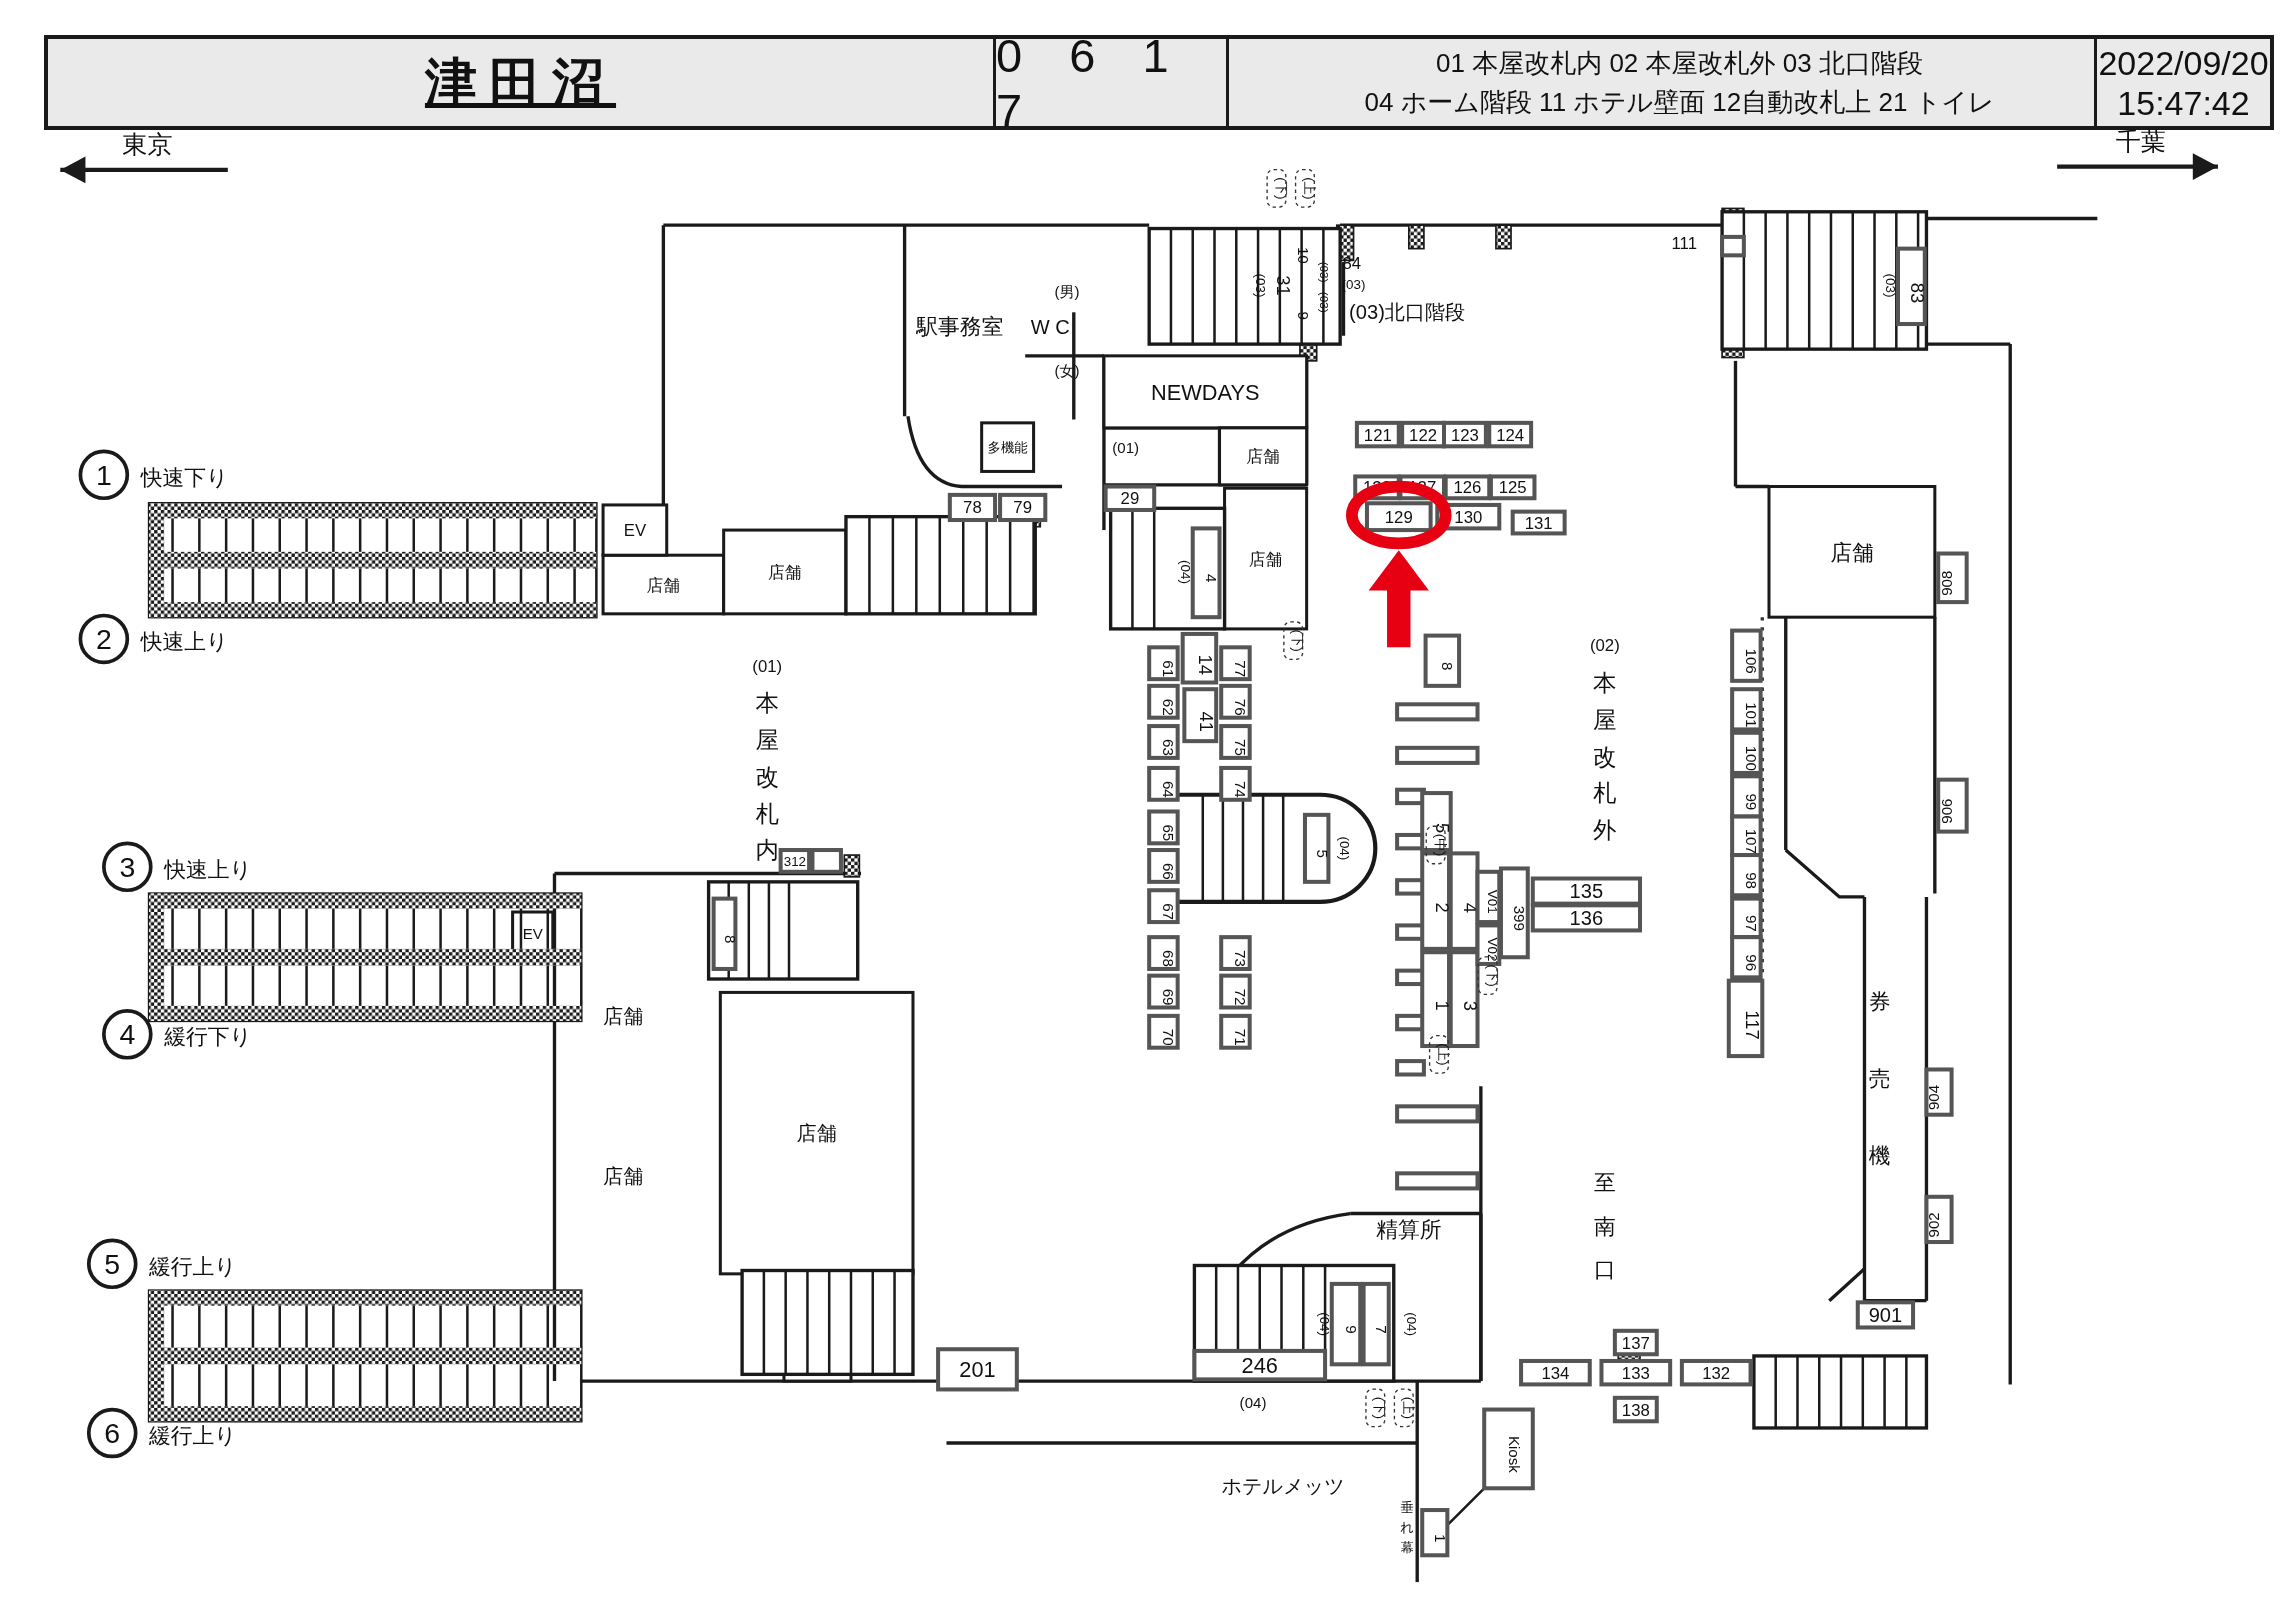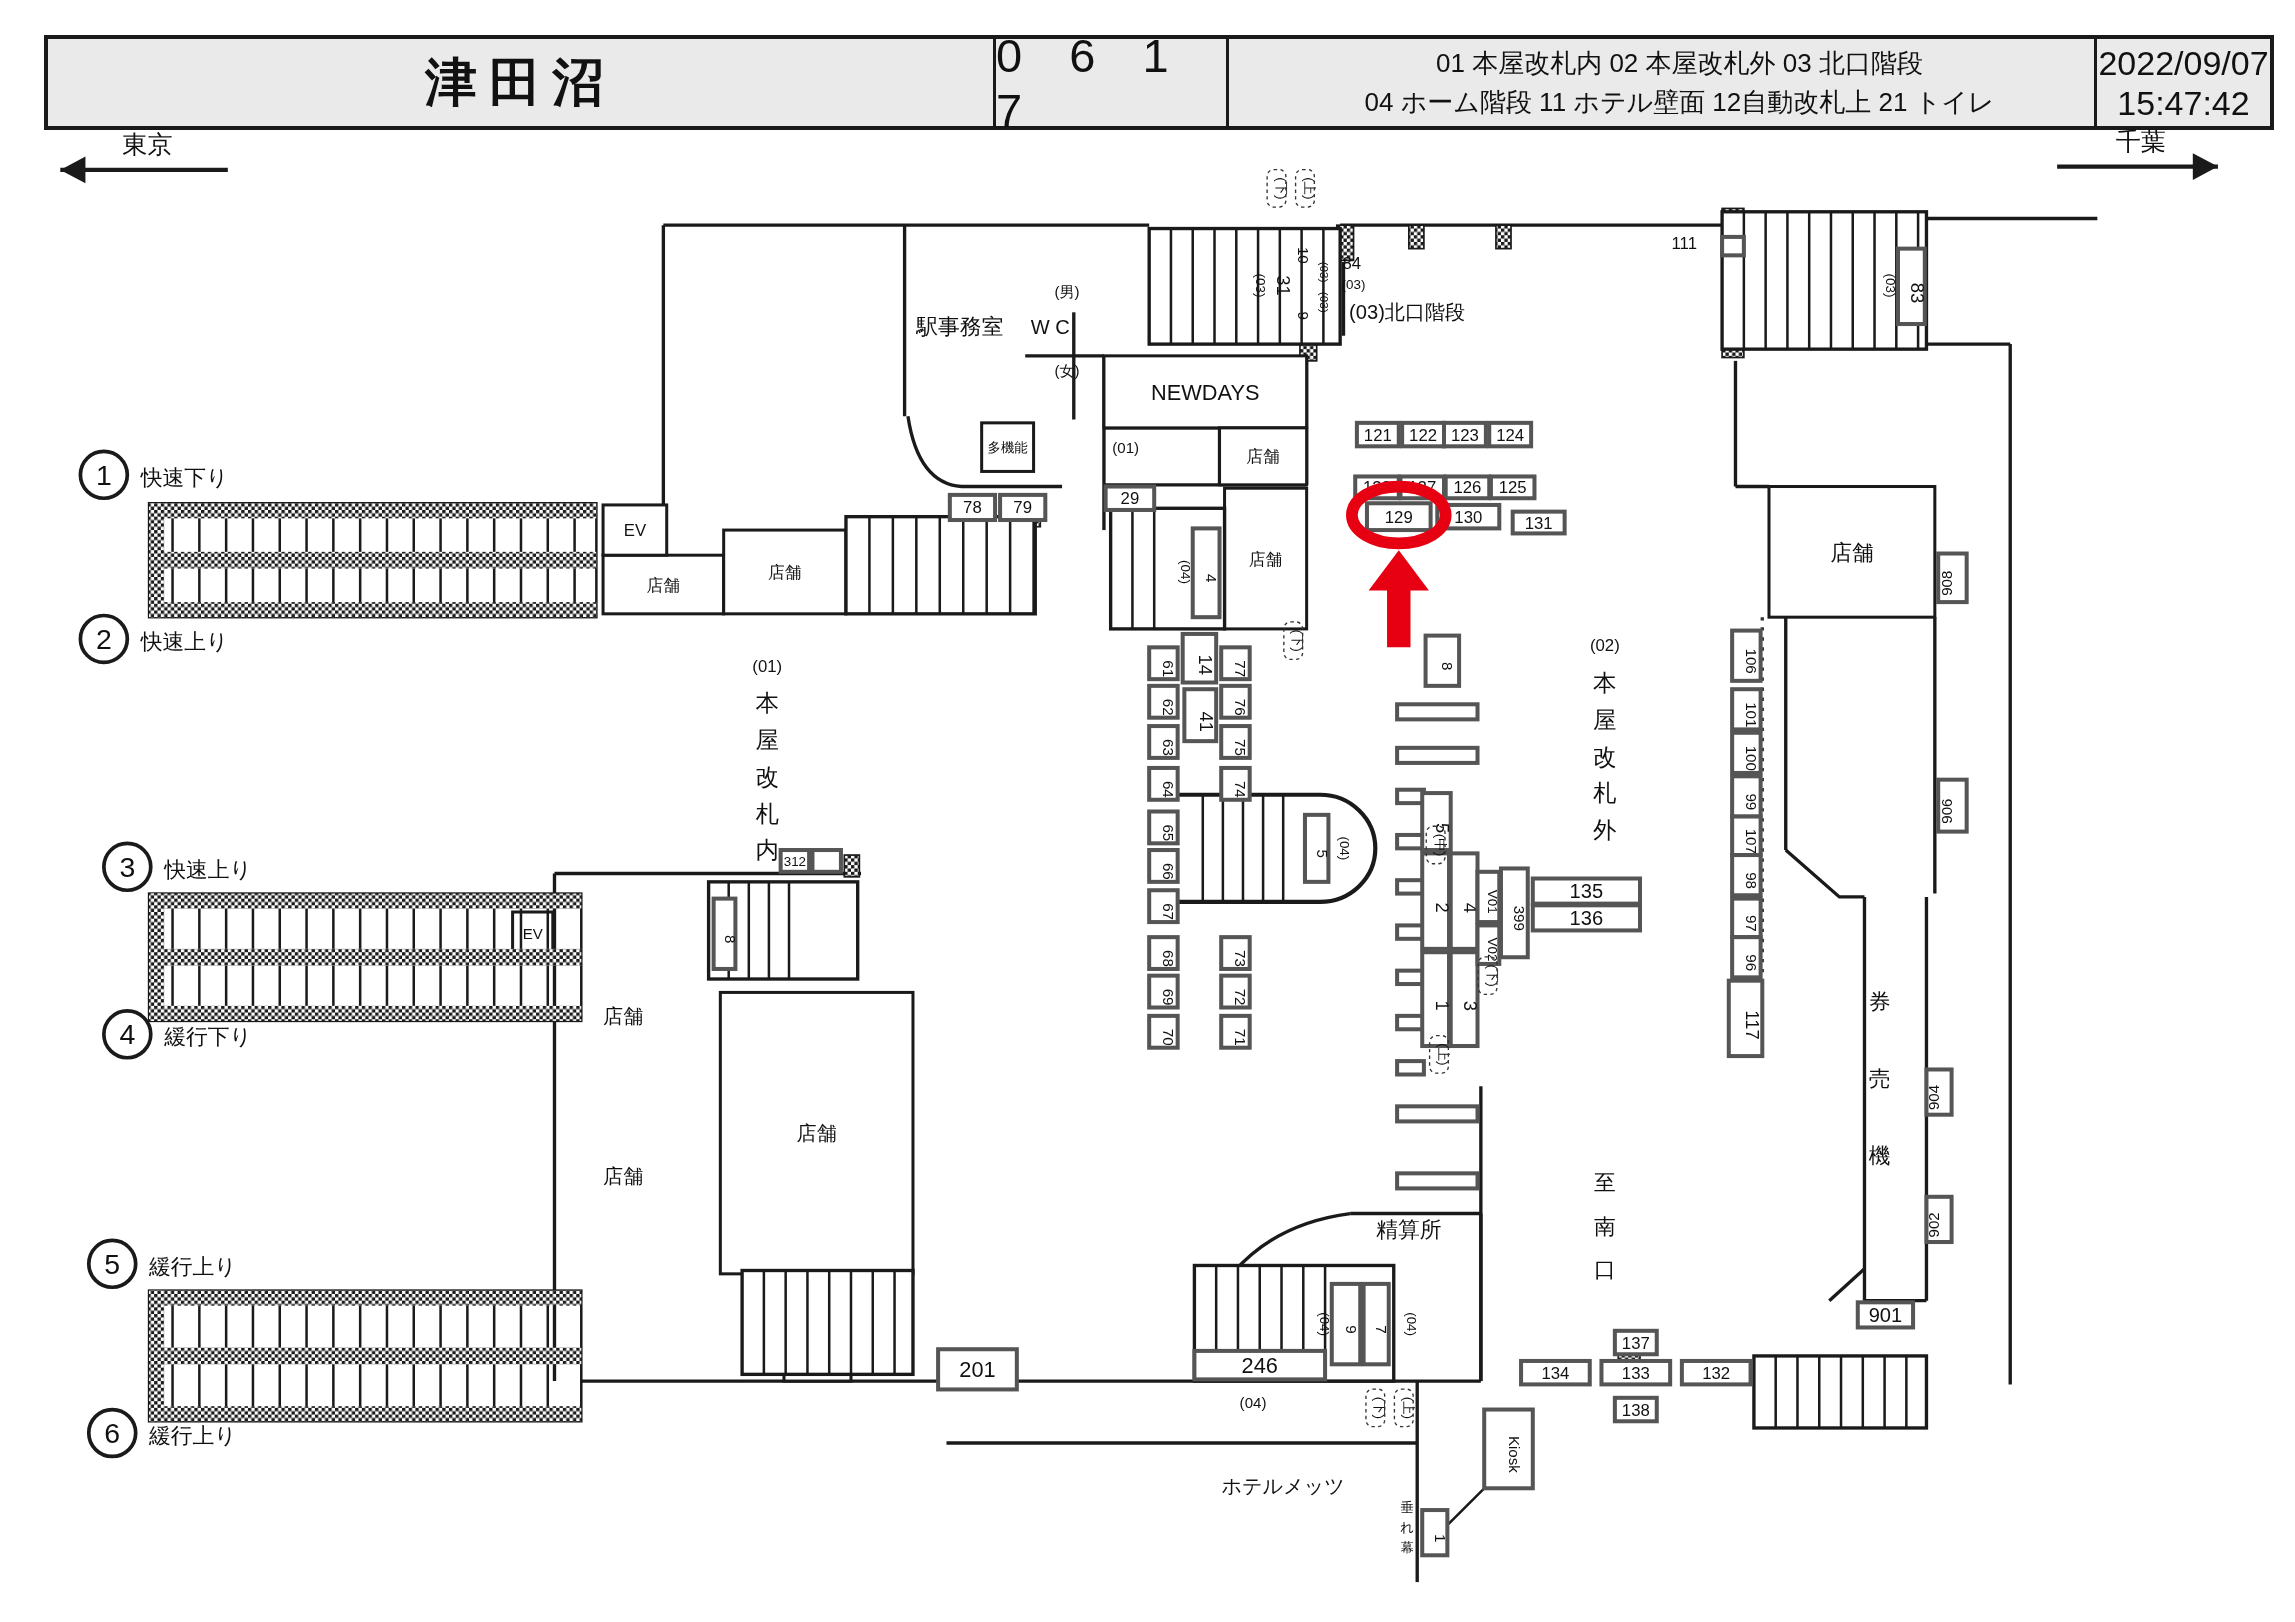--- a/index.html
+++ b/index.html
@@ -1,38 +1,38 @@
 <!DOCTYPE html>
 <html style="font-size:13.4px"><head>
 <meta charset="utf-8">
 <style>
   html,body{margin:0;padding:0;background:#fff;}
   body{width:2295px;height:1623px;position:relative;font-family:"Liberation Sans",sans-serif;color:#111;}
   #hdr{position:absolute;left:44px;top:35px;width:2222px;height:87px;border:4.2px solid #1a1a1a;background:#eaeaea;display:flex;}
   .hcell{border-right:3.4px solid #1a1a1a;display:flex;align-items:center;justify-content:center;flex-direction:column;}
   .hcell:last-child{border-right:none;}
-  #hTitle{width:945px;font-size:52px;font-weight:600;letter-spacing:11.7px;}
+  #hTitle{width:945px;font-size:52px;font-weight:600;letter-spacing:11.7px;text-decoration:underline;}
   #hCode{width:230px;font-size:47px;letter-spacing:17px;}
   #hLegend{width:829px;font-size:26px;line-height:39px;text-align:center;margin-left:36px;}
   #hClock{flex:1;font-size:34px;line-height:40px;text-align:center;}
   #plan{position:absolute;left:0;top:0;}
   svg text{fill:#111;}
 </style>
 </head>
 <body>
 
 <div id="hdr">
   <div class="hcell" id="hTitle">津田沼</div>
   <div class="hcell" id="hCode">0 6 1 7</div>
   <div class="hcell" id="hLegend">
     <div>01 本屋改札内   02 本屋改札外   03 北口階段</div>
     <div>04 ホーム階段   11 ホテル壁面   12自動改札上   21 トイレ</div>
   </div>
   <div class="hcell" id="hClock">
-    <div>2022/09/07</div>
+    <div>2022/09/20</div>
     <div>15:47:42</div>
   </div>
 </div>
 
 <svg id="plan" width="2295" height="1623" viewBox="0 0 1370 968">
   <defs>
     <pattern id="hx" width="4" height="4" patternUnits="userSpaceOnUse">
       <rect width="4" height="4" fill="#fff"></rect>
       <rect width="2" height="2" fill="#1a1a1a"></rect>
       <rect x="2" y="2" width="2" height="2" fill="#1a1a1a"></rect>

